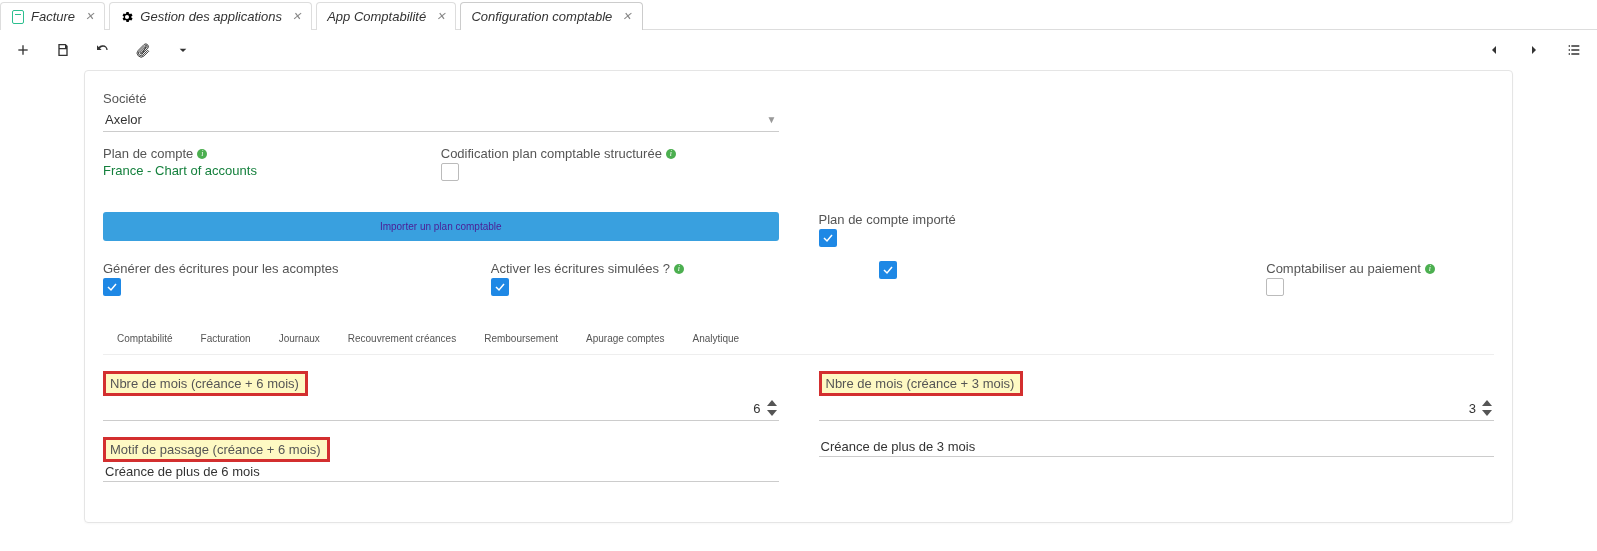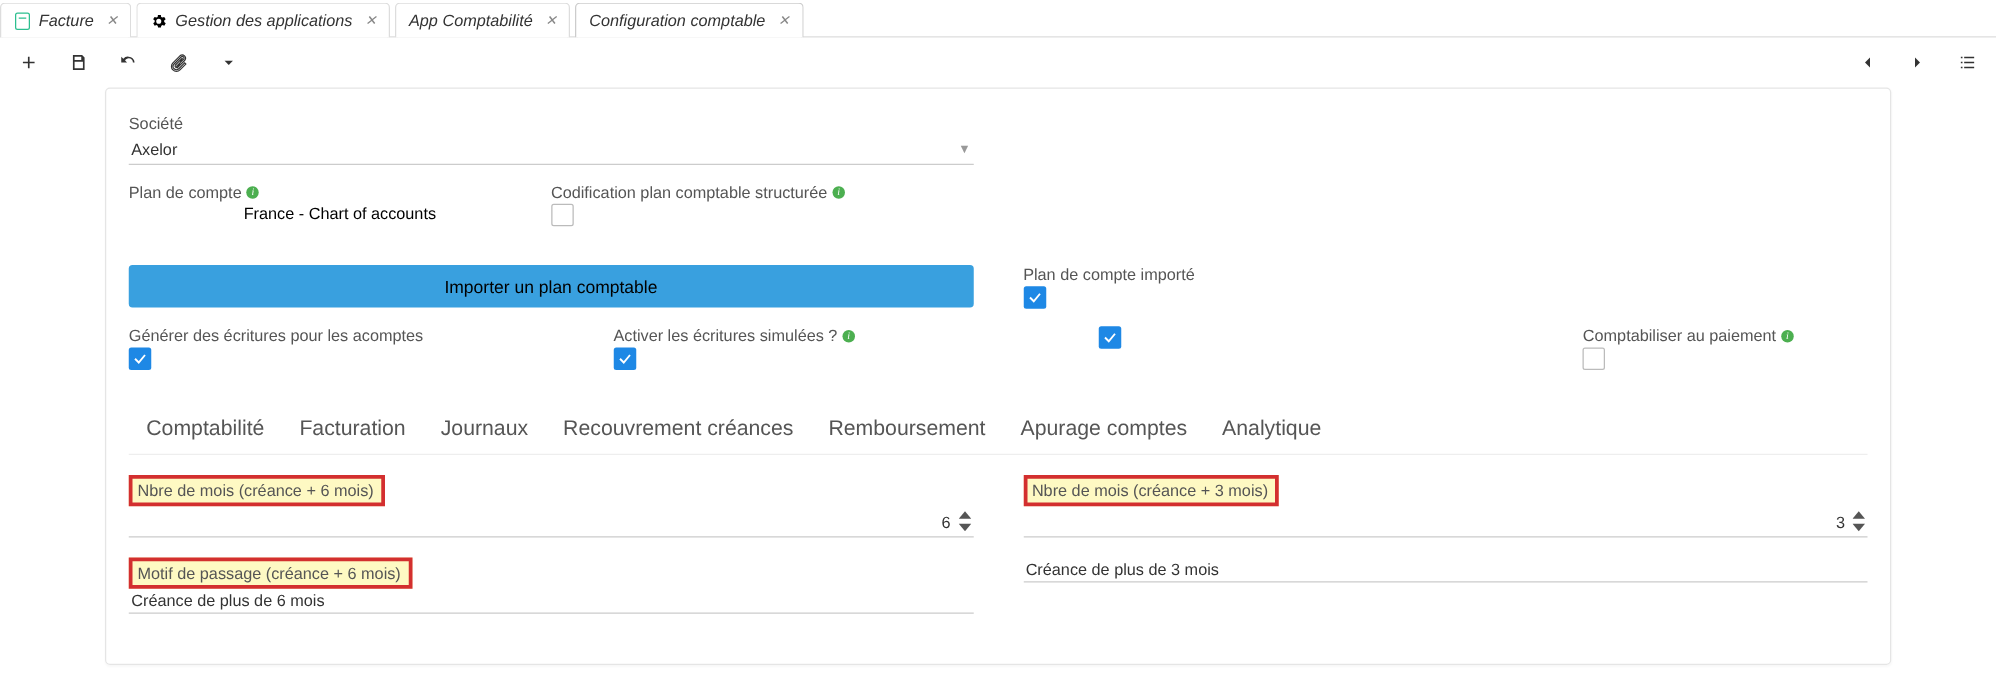--- a/index.html
+++ b/index.html
@@ -32,35 +32,35 @@
   .col-half { flex:1; min-width:0; }
   .col-quarter { flex:0 0 25%; min-width:0; }
   .field-label { color:#555; font-size:13px; margin-bottom:2px; display:flex; align-items:center; gap:4px; }
   .info-dot { width:10px; height:10px; border-radius:50%; background:#4caf50; font-size:8px; color:#fff; display:inline-flex; align-items:center; justify-content:center; font-style:italic; font-family:Georgia,serif; }
   .select-field {
     display:flex; align-items:center; justify-content:space-between;
     border-bottom:1px solid #ccc; padding:4px 2px;
   }
   .select-field .value { color:#333; }
   .select-field .caret { color:#999; font-size:10px; }
-  .link-val { color:#000000;text-align:center; }
+  .link-val { color:#15803d; }
   .checkbox {
     width:18px; height:18px; background:#1e88e5; display:inline-flex;
     align-items:center; justify-content:center; border-radius:2px;
   }
   .checkbox svg { width:12px; height:12px; stroke:#fff; stroke-width:3; fill:none; }
   .checkbox.empty { background:#fff; border:1px solid #bbb; }
   .big-btn {
-    background:#39a0df; color:#000000; text-align:center; padding:9px 0;
-    border-radius:3px; cursor:pointer; font-size:14px; width:100%;
+    background:#39a0df; color:#4c1d95; text-align:center; padding:9px 0;
+    border-radius:3px; cursor:pointer; font-size:10px; width:100%;
   }
   
   .inner-tabs { display:flex; border-bottom:1px solid #eee; margin-top:26px; }
   .inner-tab {
-    padding:8px 14px; color:#555; cursor:pointer; font-size:17px;
+    padding:8px 14px; color:#555; cursor:pointer; font-size:10px;
     border-bottom:2px solid transparent; white-space:nowrap;
   }
   .inner-tab.active { color:#1e88e5; border-bottom-color:#1e88e5; }
   
   .redbox { border:3px solid #d32f2f; padding:0; position:relative; }
   .redbox.tab-box { border:3px solid #d32f2f; padding:0; }
   
   .form-grid { display:flex; gap:40px; margin-top:16px; }
   .form-col { flex:1; min-width:0; display:flex; flex-direction:column; gap:16px; }
   .label-boxed {

